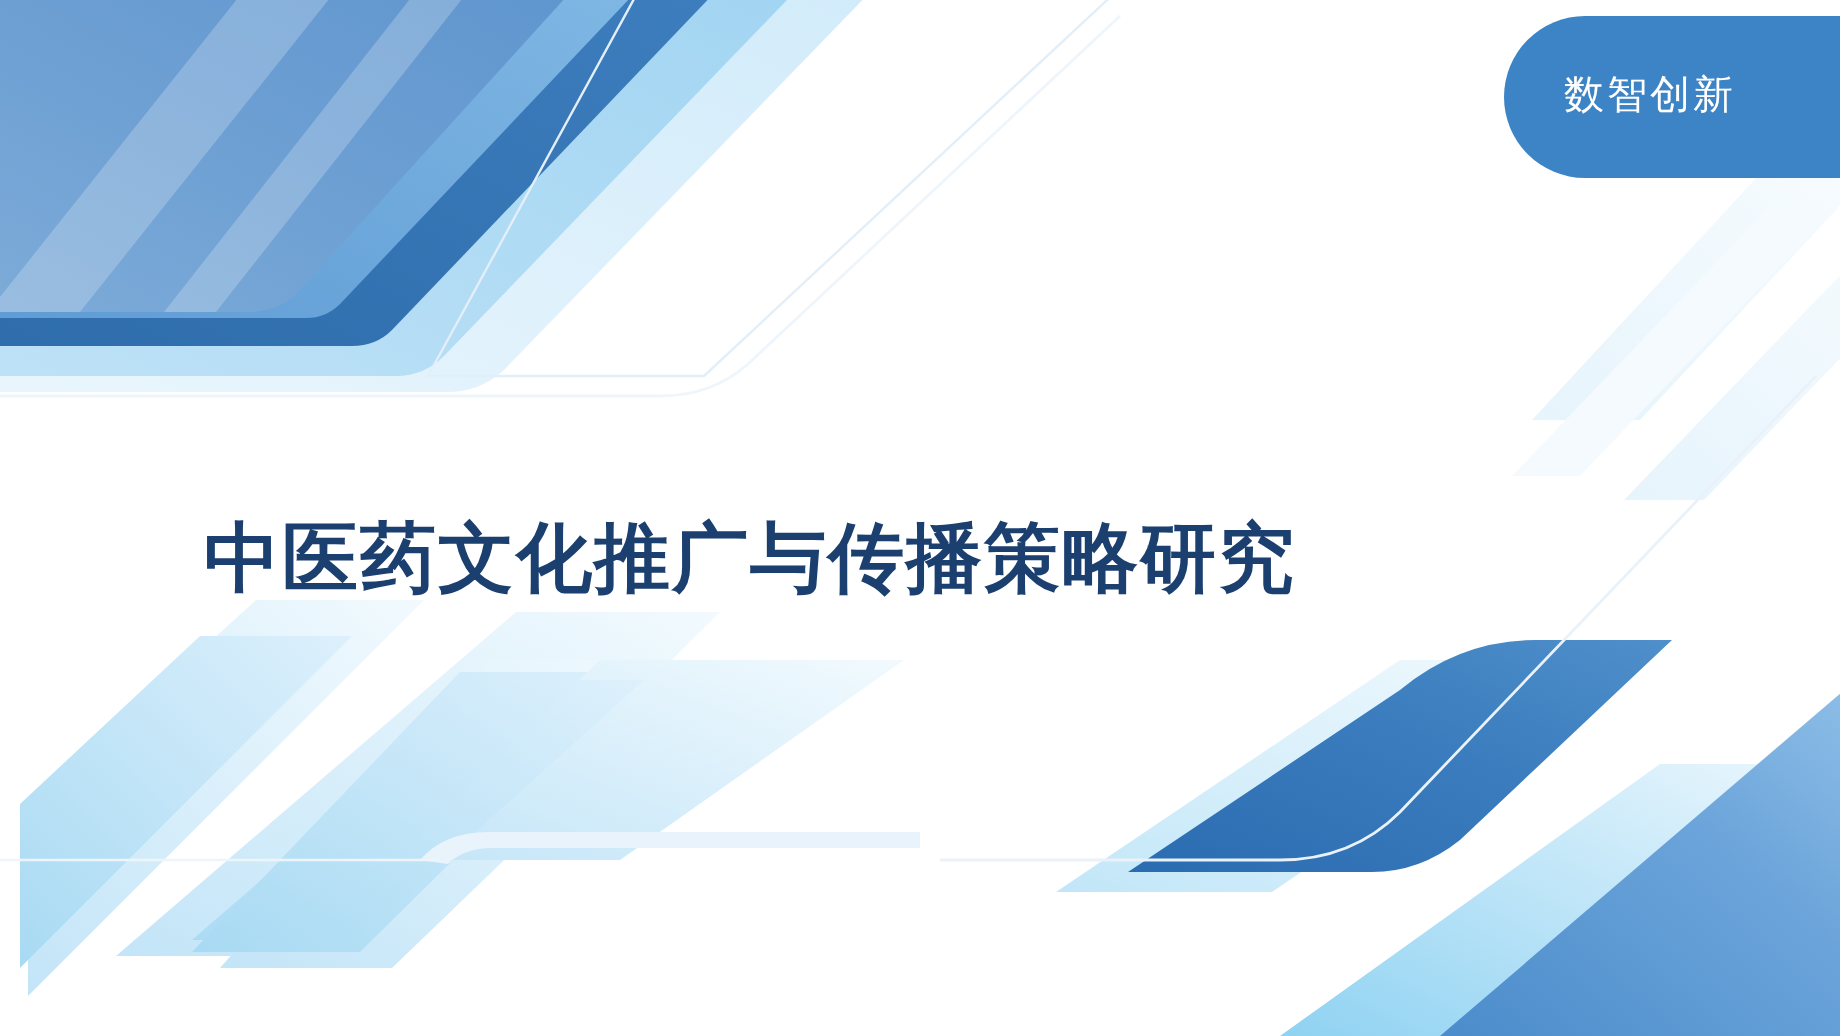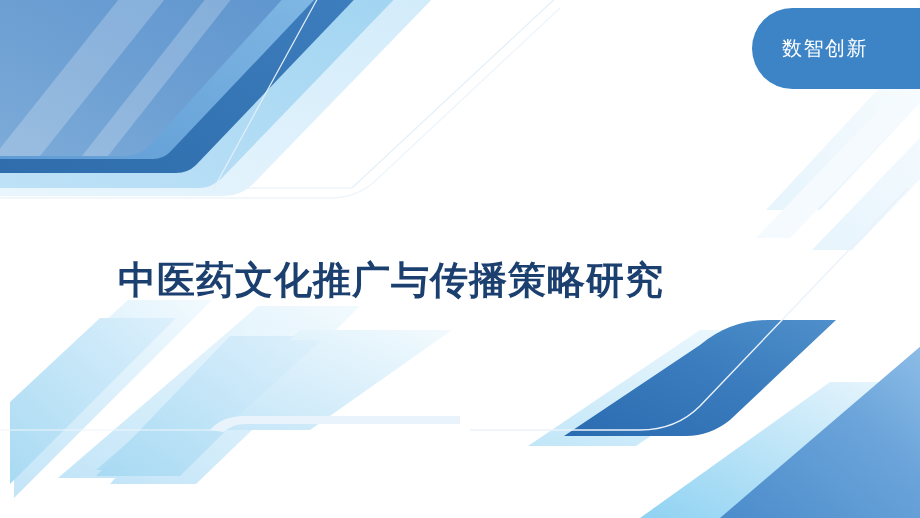--- a/index.html
+++ b/index.html
@@ -52,21 +52,20 @@
     font-weight: 400;
   }
 
   
   #title-wrap {
     position: absolute;
     left: 0;
     top: 232px;
     width: 750px;
     text-align: center;
-    padding-left: 16px;
   }
   #slide-title {
     display: inline-block;
     color: #1b3f6f;
     font-size: 38px;
     font-weight: bold;
     letter-spacing: 1px;
     line-height: 46px;
     white-space: nowrap;
     text-shadow: 1px 1px 0 rgba(255,255,255,0.55);

